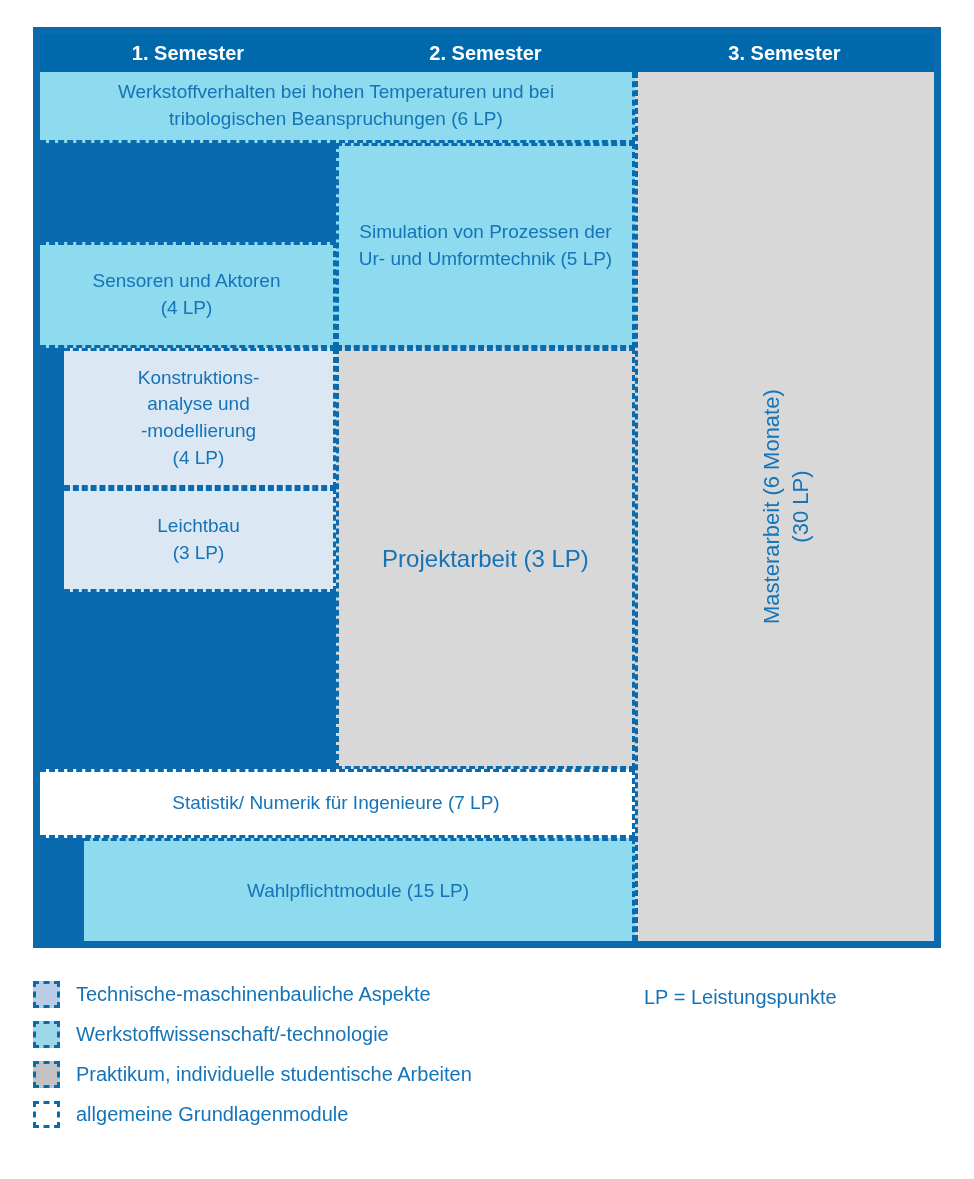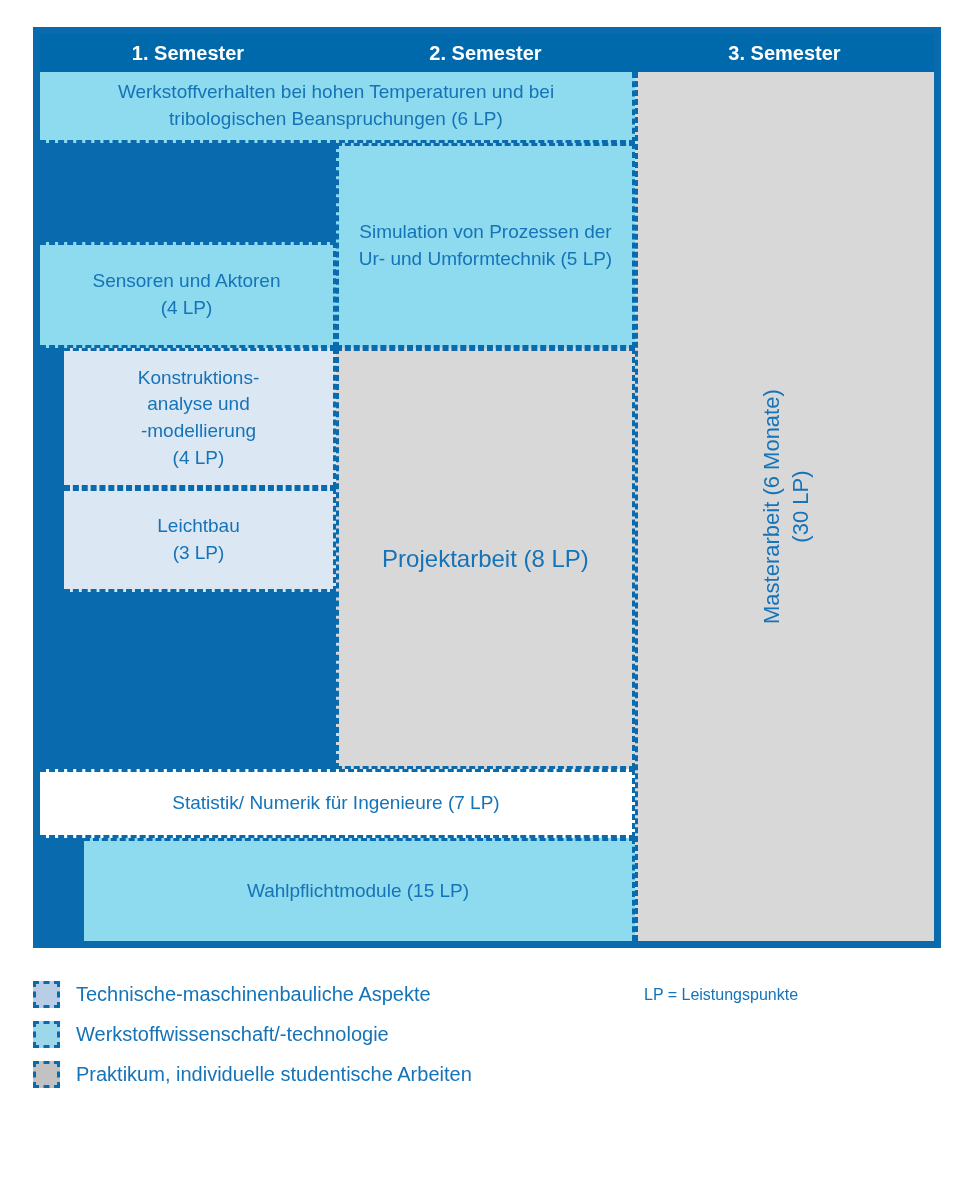--- a/index.html
+++ b/index.html
@@ -67,21 +67,21 @@
     border:3px dashed var(--c-frame);
     margin-right:16px;
   }
   .sw-tech{background:var(--c-legend_tech);}
   .sw-werk{background:var(--c-legend_werk);}
   .sw-prak{background:var(--c-legend_prak);}
   .sw-grund{background:var(--c-legend_grund);}
   .legend-label{color:var(--c-cell_text);font-size:20px;}
   .lp-note{
     position:absolute;left:644px;top:986px;
-    color:var(--c-cell_text);font-size:16px;
+    color:var(--c-cell_text);font-size:20px;
   }
 </style>
 </head>
 <body>
 
 <div class="page">
 
   <div class="curriculum-table">
 
     <div class="hcell" style="grid-column:1;grid-row:1;">1. Semester</div>
@@ -100,21 +100,21 @@
 
     <div class="cell bg-light bt br bb" style="grid-column:1;grid-row:5;">Konstruktions-
 analyse und
 -modellierung
 (4 LP)</div>
 
     <div class="cell bg-light bt br bb" style="grid-column:1;grid-row:6;">Leichtbau
 (3 LP)</div>
 
 
-    <div class="cell bg-gray big bt bl br bb" style="grid-column:2;grid-row:5 / span 3;">Projektarbeit (8 LP)</div>
+    <div class="cell bg-gray big bt bl br bb" style="grid-column:2;grid-row:5 / span 3;">Projektarbeit (3 LP)</div>
 
     <div class="cell bg-white bt br bb" style="grid-column:1 / span 2;grid-row:8;">Statistik/ Numerik für Ingenieure (7 LP)</div>
 
     <div class="cell bg-cyan bt br" style="grid-column:1 / span 2;grid-row:9;margin-left:44px;">Wahlpflichtmodule (15 LP)</div>
 
     <div class="cell bg-gray bl" style="grid-column:3;grid-row:2 / span 8;">
       <span class="rot">Masterarbeit (6 Monate)
 (30 LP)</span>
     </div>
 
@@ -126,17 +126,21 @@
       <span class="legend-label">Technische-maschinenbauliche Aspekte</span>
     </div>
     <div class="legend-row">
       <span class="swatch sw-werk"></span>
       <span class="legend-label">Werkstoffwissenschaft/-technologie</span>
     </div>
     <div class="legend-row">
       <span class="swatch sw-prak"></span>
       <span class="legend-label">Praktikum, individuelle studentische Arbeiten</span>
     </div>
+    <div class="legend-row">
+      <span class="swatch sw-grund"></span>
+      <span class="legend-label">allgemeine Grundlagenmodule</span>
+    </div>
   </div>
 
   <div class="lp-note">LP = Leistungspunkte</div>
 
 </div>
 
 </body></html>

